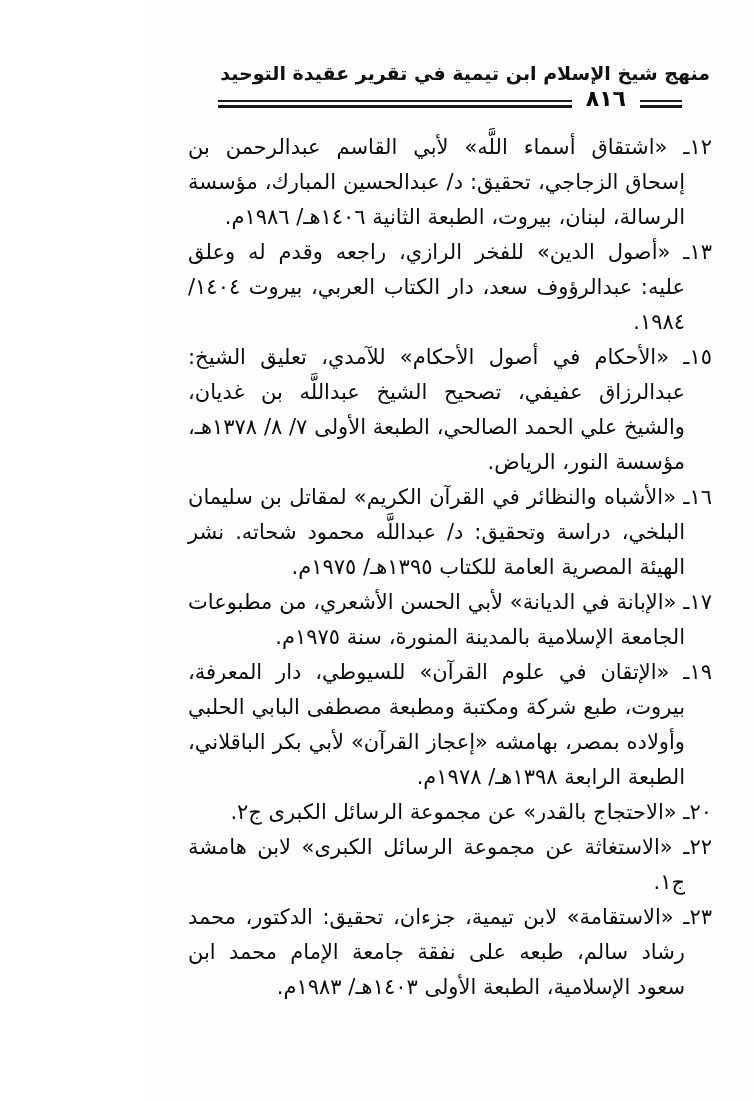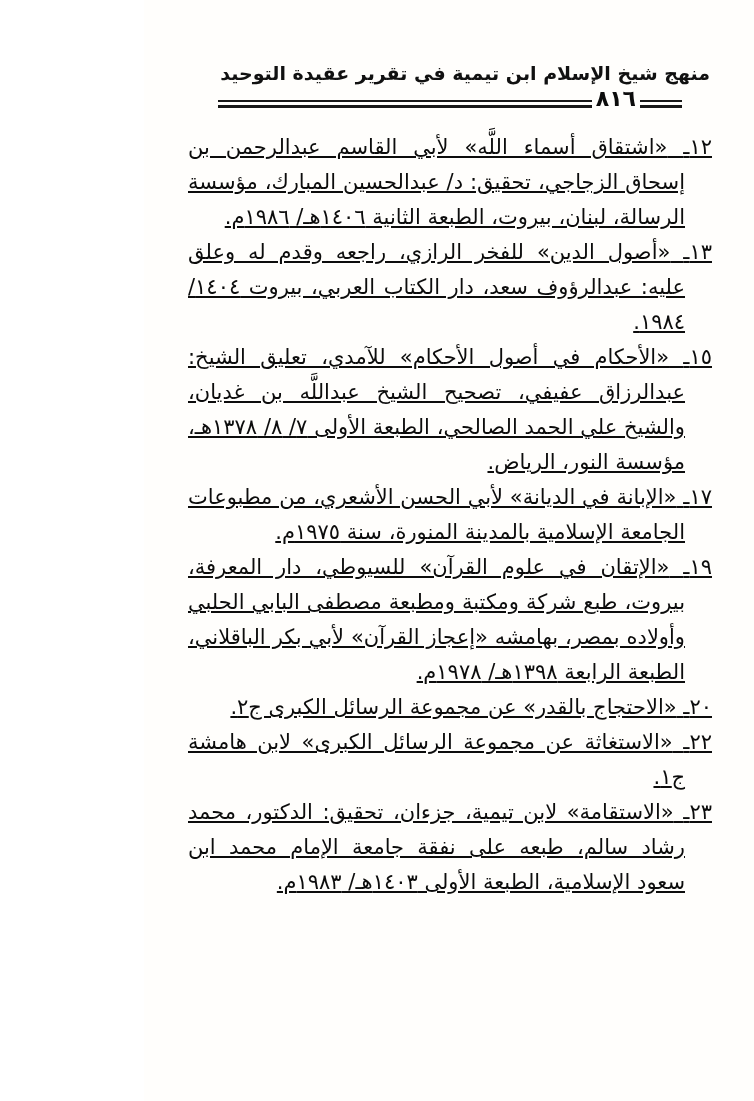--- a/index.html
+++ b/index.html
@@ -18,20 +18,21 @@
     padding: 60px 44px 0 44px;
     text-align: right;
     font-weight: bold;
     font-size: 19px;
     line-height: 26px;
     color: #111;
   }
   .rule-row {
     display: flex;
     align-items: center;
+    gap: 10px;
     margin: 7px 72px 0 74px;
   }
   .dbl-rule {
     height: 8px;
     border-top: 2px solid #181818;
     border-bottom: 3px solid #181818;
   }
   .dbl-rule.short { width: 42px; }
   .dbl-rule.long { flex: 1; }
   .page-num {
@@ -50,21 +51,20 @@
     text-align: justify;
   }
   .intro-line {
     text-align: right;
     padding-left: 4px;
     padding-right: 10px;
   }
   .entry {
     padding-right: 27px;
     text-indent: -27px;
-    text-decoration: underline;
   }
   .entry .num { white-space: nowrap; }
 </style>
 </head>
 <body>
 
 <div class="page">
 
   <header>
     <div class="running-title">منهج شيخ الإسلام ابن تيمية في تقرير عقيدة التوحيد</div>
@@ -83,20 +83,24 @@
     </div>
     <div class="entry">
       <span class="num">١٣ـ</span>
       <span>«أصول الدين» للفخر الرازي، راجعه وقدم له وعلق عليه: عبدالرؤوف سعد، دار الكتاب العربي، بيروت ١٤٠٤/ ١٩٨٤.</span>
     </div>
     <div class="entry">
       <span class="num">١٥ـ</span>
       <span>«الأحكام في أصول الأحكام» للآمدي، تعليق الشيخ: عبدالرزاق عفيفي، تصحيح الشيخ عبداللَّه بن غديان، والشيخ علي الحمد الصالحي، الطبعة الأولى ٧/ ٨/ ١٣٧٨هـ، مؤسسة النور، الرياض.</span>
     </div>
     <div class="entry">
+      <span class="num">١٦ـ</span>
+      <span>«الأشباه والنظائر في القرآن الكريم» لمقاتل بن سليمان البلخي، دراسة وتحقيق: د/ عبداللَّه محمود شحاته. نشر الهيئة المصرية العامة للكتاب ١٣٩٥هـ/ ١٩٧٥م.</span>
+    </div>
+    <div class="entry">
       <span class="num">١٧ـ</span>
       <span>«الإبانة في الديانة» لأبي الحسن الأشعري، من مطبوعات الجامعة الإسلامية بالمدينة المنورة، سنة ١٩٧٥م.</span>
     </div>
     <div class="entry">
       <span class="num">١٩ـ</span>
       <span>«الإتقان في علوم القرآن» للسيوطي، دار المعرفة، بيروت، طبع شركة ومكتبة ومطبعة مصطفى البابي الحلبي وأولاده بمصر، بهامشه «إعجاز القرآن» لأبي بكر الباقلاني، الطبعة الرابعة ١٣٩٨هـ/ ١٩٧٨م.</span>
     </div>
     <div class="entry">
       <span class="num">٢٠ـ</span>
       <span>«الاحتجاج بالقدر» عن مجموعة الرسائل الكبرى ج٢.</span>

